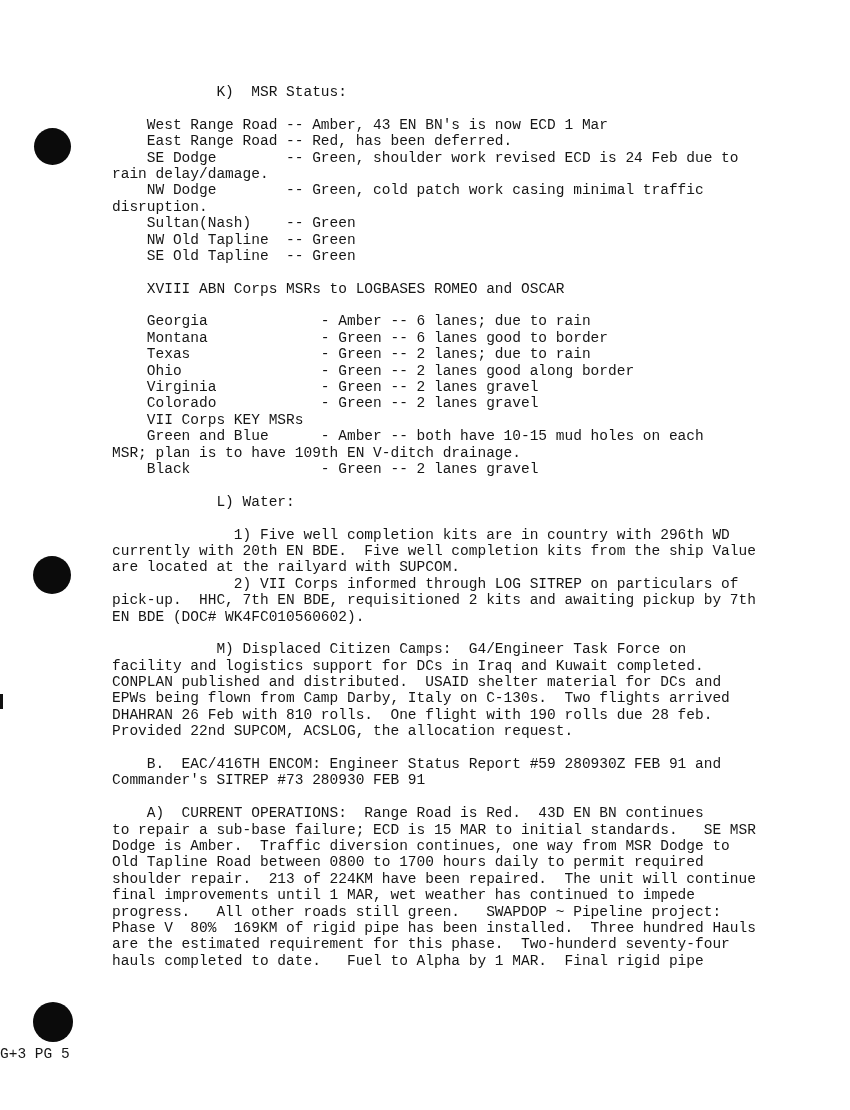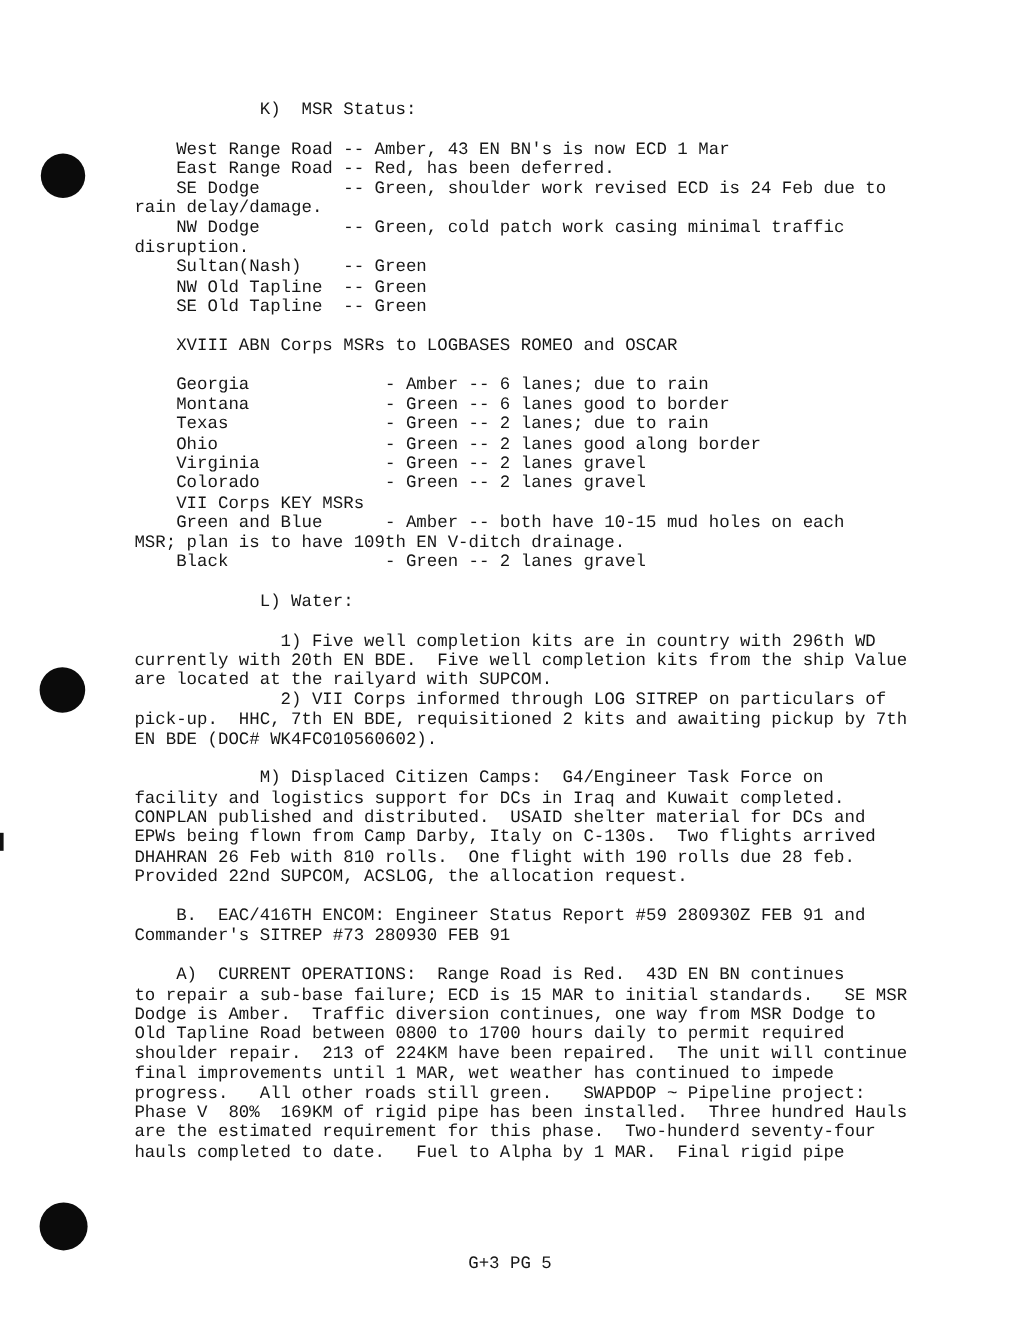--- a/index.html
+++ b/index.html
@@ -44,21 +44,21 @@
     top: 694px;
     width: 3px;
     height: 15px;
     background: #111;
   }
   .footer {
     position: absolute;
     left: 0;
     right: 0;
     top: 1046px;
-    text-align: center;
+    text-align: left;
     font-size: 14.5px;
     line-height: 16.4px;
   }
 </style>
 </head>
 <body>
 
 <div class="page" style="--paper: #ffffff; --ink: #161616;">
   <div class="hole hole-1"></div>
   <div class="hole hole-2"></div>

